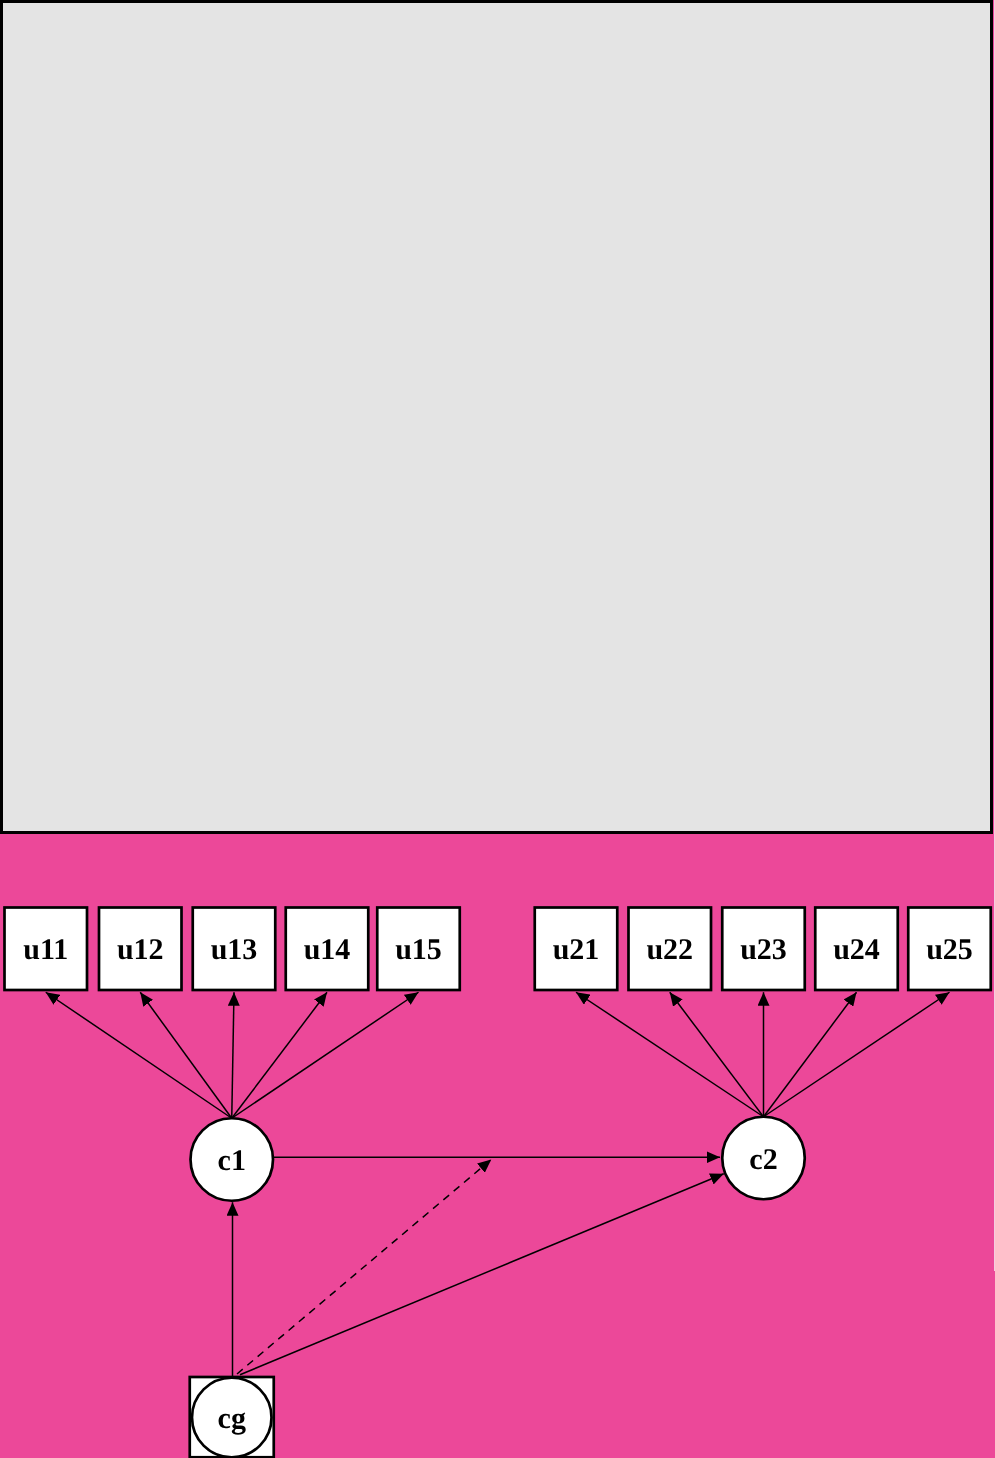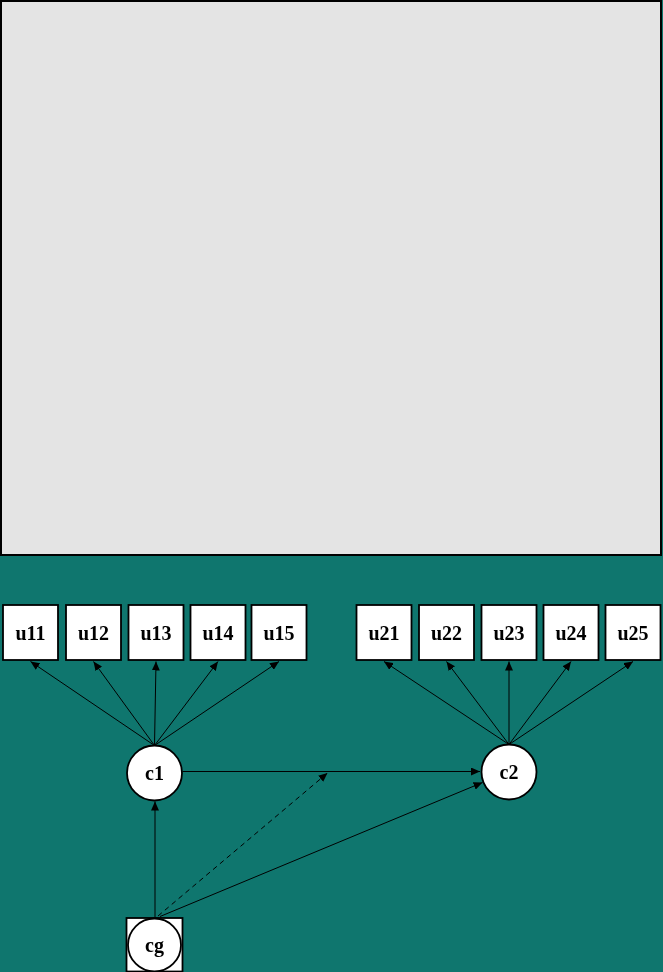--- a/index.html
+++ b/index.html
@@ -5,21 +5,21 @@
   html, body {
     margin: 0;
     padding: 0;
     background: #ffffff;
     font-family: "Liberation Serif", "DejaVu Serif", serif;
   }
   .page {
     position: relative;
     width: 663px;
     height: 972px;
-    background: #0f766e;
+    background: #ec4899;
     overflow: hidden;
   }
   .top-panel {
     position: absolute;
     left: 0;
     top: 0;
     width: 662px;
     height: 556px;
     box-sizing: border-box;
     border: 2px solid #000000;

